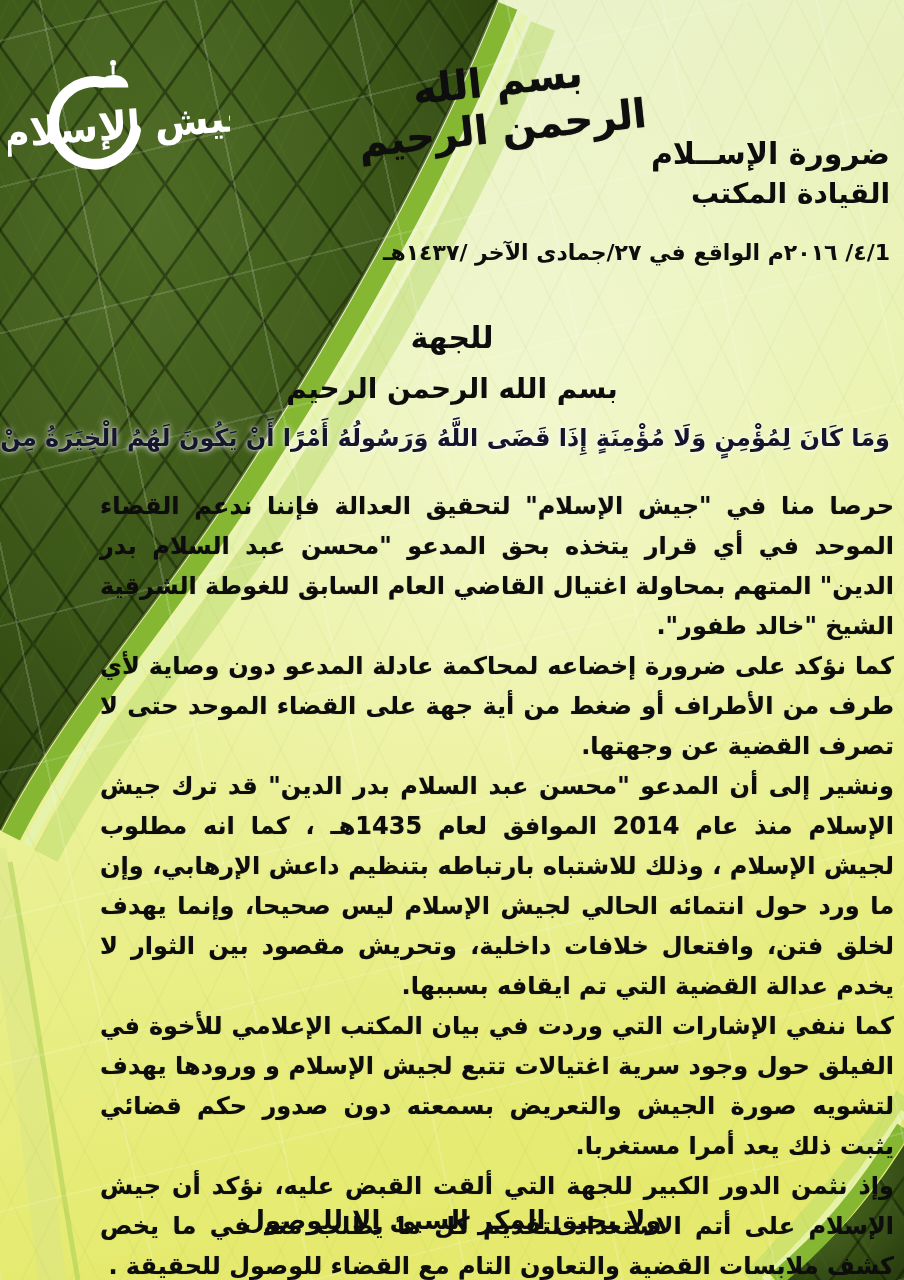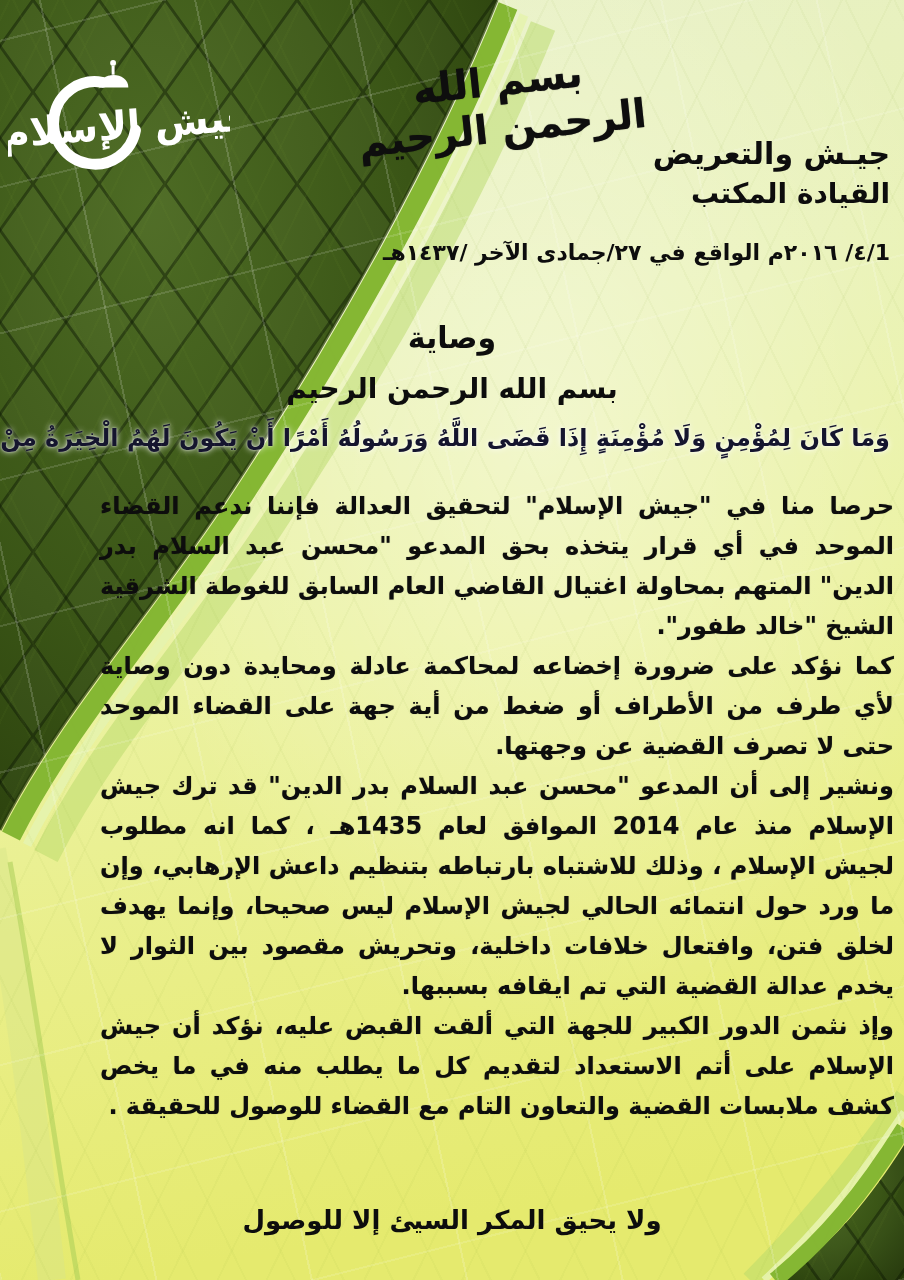--- a/index.html
+++ b/index.html
@@ -135,33 +135,34 @@
           <rect x="105" y="8" width="3" height="9" fill="#ffffff"></rect>
           <circle cx="106.5" cy="5" r="3" fill="#ffffff"></circle>
         </g>
         <text x="122" y="82" text-anchor="middle" font-size="40" font-weight="bold" fill="#ffffff" transform="rotate(-4 122 82)">جيش الإسلام</text>
       </svg>
     </div>
 
     <div class="bismillah">بسم الله الرحمن الرحيم</div>
 
     <div class="org">
-      <div class="org-name">جيـش والتعريض</div>
+      <div class="org-name">ضرورة الإســلام</div>
       <div class="org-sub">القيادة المكتب</div>
     </div>
 
     <div class="date-line">1/٤/ ٢٠١٦م الواقع في ٢٧/جمادى الآخر /١٤٣٧هـ</div>
 
-    <div class="doc-title">وصاية</div>
+    <div class="doc-title">للجهة</div>
     <div class="basmala">بسم الله الرحمن الرحيم</div>
     <div class="verse">وَمَا كَانَ لِمُؤْمِنٍ وَلَا مُؤْمِنَةٍ إِذَا قَضَى اللَّهُ وَرَسُولُهُ أَمْرًا أَنْ يَكُونَ لَهُمُ الْخِيَرَةُ مِنْ أَمْرِهِمْ</div>
 
     <div class="bodytext">
       <p>حرصا منا في "جيش الإسلام" لتحقيق العدالة فإننا ندعم القضاء الموحد في أي قرار يتخذه بحق المدعو "محسن عبد السلام بدر الدين" المتهم بمحاولة اغتيال القاضي العام السابق للغوطة الشرقية الشيخ "خالد طفور".</p>
-      <p>كما نؤكد على ضرورة إخضاعه لمحاكمة عادلة ومحايدة دون وصاية لأي طرف من الأطراف أو ضغط من أية جهة على القضاء الموحد حتى لا تصرف القضية عن وجهتها.</p>
+      <p>كما نؤكد على ضرورة إخضاعه لمحاكمة عادلة المدعو دون وصاية لأي طرف من الأطراف أو ضغط من أية جهة على القضاء الموحد حتى لا تصرف القضية عن وجهتها.</p>
       <p>ونشير إلى أن المدعو "محسن عبد السلام بدر الدين" قد ترك جيش الإسلام منذ عام 2014 الموافق لعام 1435هـ ، كما انه مطلوب لجيش الإسلام ، وذلك للاشتباه بارتباطه بتنظيم داعش الإرهابي،  وإن ما ورد حول انتمائه الحالي لجيش الإسلام ليس صحيحا، وإنما يهدف لخلق فتن، وافتعال خلافات داخلية، وتحريش مقصود بين الثوار لا يخدم عدالة القضية التي تم ايقافه بسببها.</p>
+      <p>كما ننفي الإشارات التي وردت في بيان المكتب الإعلامي  للأخوة في الفيلق حول وجود سرية اغتيالات تتبع لجيش الإسلام و ورودها يهدف لتشويه صورة الجيش والتعريض بسمعته دون صدور حكم قضائي يثبت ذلك يعد أمرا مستغربا.</p>
       <p>وإذ نثمن الدور الكبير للجهة التي ألقت القبض عليه، نؤكد أن جيش الإسلام على أتم الاستعداد لتقديم كل ما يطلب منه في ما يخص كشف ملابسات القضية  والتعاون التام مع القضاء للوصول للحقيقة .</p>
     </div>
 
     <div class="closing">ولا يحيق المكر السيئ إلا للوصول</div>
 
   </div>
 </div>
 
 </body></html>

